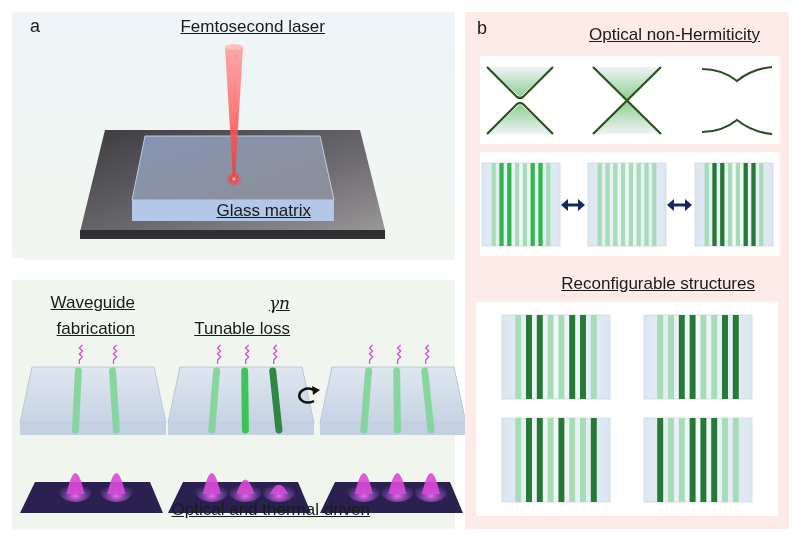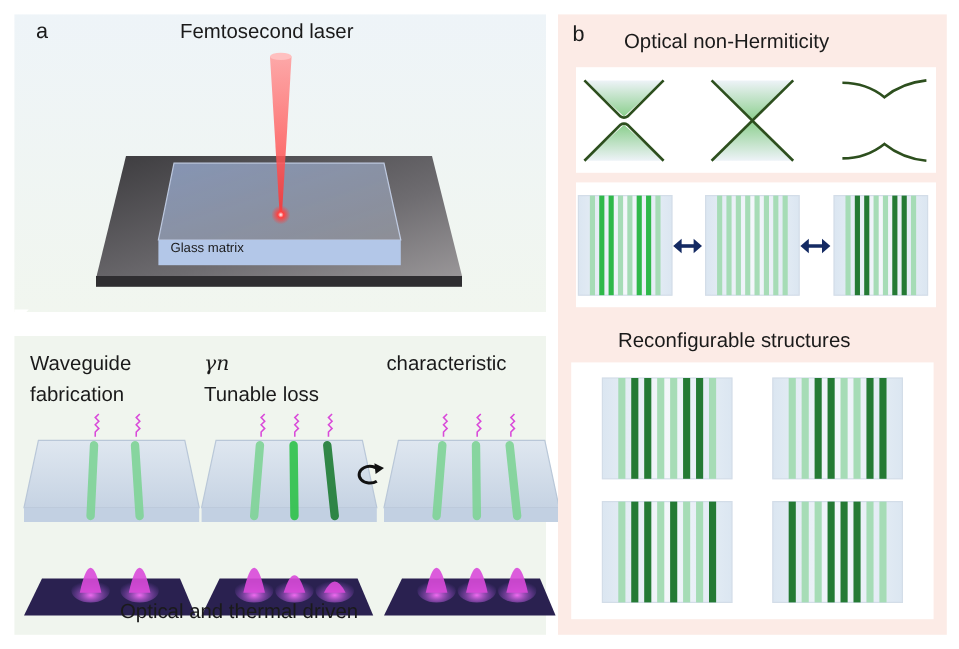--- a/index.html
+++ b/index.html
@@ -2,21 +2,21 @@
 <html><head>
 <meta charset="utf-8">
 <style>
   html,body{margin:0;padding:0;background:#ffffff;}
   body{width:799px;height:541px;position:relative;overflow:hidden;font-family:"Liberation Sans",sans-serif;color:#1a1a1a;}
   .abs{position:absolute;}
   .panel-a-top{left:12px;top:12px;width:443px;height:248px;background:linear-gradient(#eef4f8,#f1f6ef);}
   .panel-a-bot{left:12px;top:280px;width:443px;height:249px;background:#f0f5ee;}
   .panel-b{left:465px;top:12px;width:324px;height:517px;background:#fcebe6;}
   .lbl{font-size:18px;}
-  .t{font-size:17px;white-space:nowrap;text-align:left;}
+  .t{font-size:17px;white-space:nowrap;text-align:right;text-decoration:underline;}
   .box-white{background:#ffffff;}
   svg{position:absolute;overflow:visible;}
 </style>
 </head>
 <body>
 
 <div class="abs panel-a-top"></div>
 <div class="abs panel-a-bot"></div>
 
 <svg style="left:0;top:0" width="799" height="541">
@@ -51,32 +51,31 @@
       </radialGradient>
   </defs>
   <polygon points="105,130 360,130 385,230 80,232" fill="url(#sub)"></polygon>
   <rect x="80" y="230" width="305" height="9" fill="#2f2e31"></rect>
   <polygon points="145,136 320,136 334,200 132,200" fill="url(#glass)" opacity="0.9" stroke="#c9d6ef"></polygon>
   <rect x="132" y="200" width="202" height="21" fill="#b3c7e8"></rect>
   <polygon points="225,47 243,47 235,178 233,178" fill="url(#beam)" opacity="0.85"></polygon>
   <ellipse cx="234" cy="47" rx="9" ry="3" fill="#ffc0c0"></ellipse>
   <circle cx="234" cy="179" r="8" fill="url(#spot)"></circle>
 </svg>
-<div class="abs t" style="left:142px;top:201px;width:180px;font-size:11px">Glass matrix</div>
+<div class="abs t" style="left:131px;top:201px;width:180px;font-size:17px">Glass matrix</div>
 
 <div class="abs t" style="left:25px;top:290px;width:110px;line-height:26px">
   <div>Waveguide</div>
   <div>fabrication</div>
 </div>
 <div class="abs t" style="left:170px;top:290px;width:120px;line-height:26px">
   <div style="font-family:'DejaVu Serif',serif;font-style:italic">γn</div>
   <div>Tunable loss</div>
 </div>
 <div class="abs t" style="left:322px;top:290px;width:125px;line-height:26px">
-  <div>characteristic</div>
 </div>
 
 <svg id="steps-svg" style="left:0;top:0" width="460" height="541">
     <defs>
       <linearGradient id="slab" x1="0" x2="0" y1="0" y2="1">
         <stop offset="0" stop-color="#dfe7f0"></stop>
         <stop offset="1" stop-color="#c6d3e3"></stop>
       </linearGradient>
       <radialGradient id="pk" cx="0.5" cy="0.7" r="0.6">
         <stop offset="0" stop-color="#f06af0"></stop>

